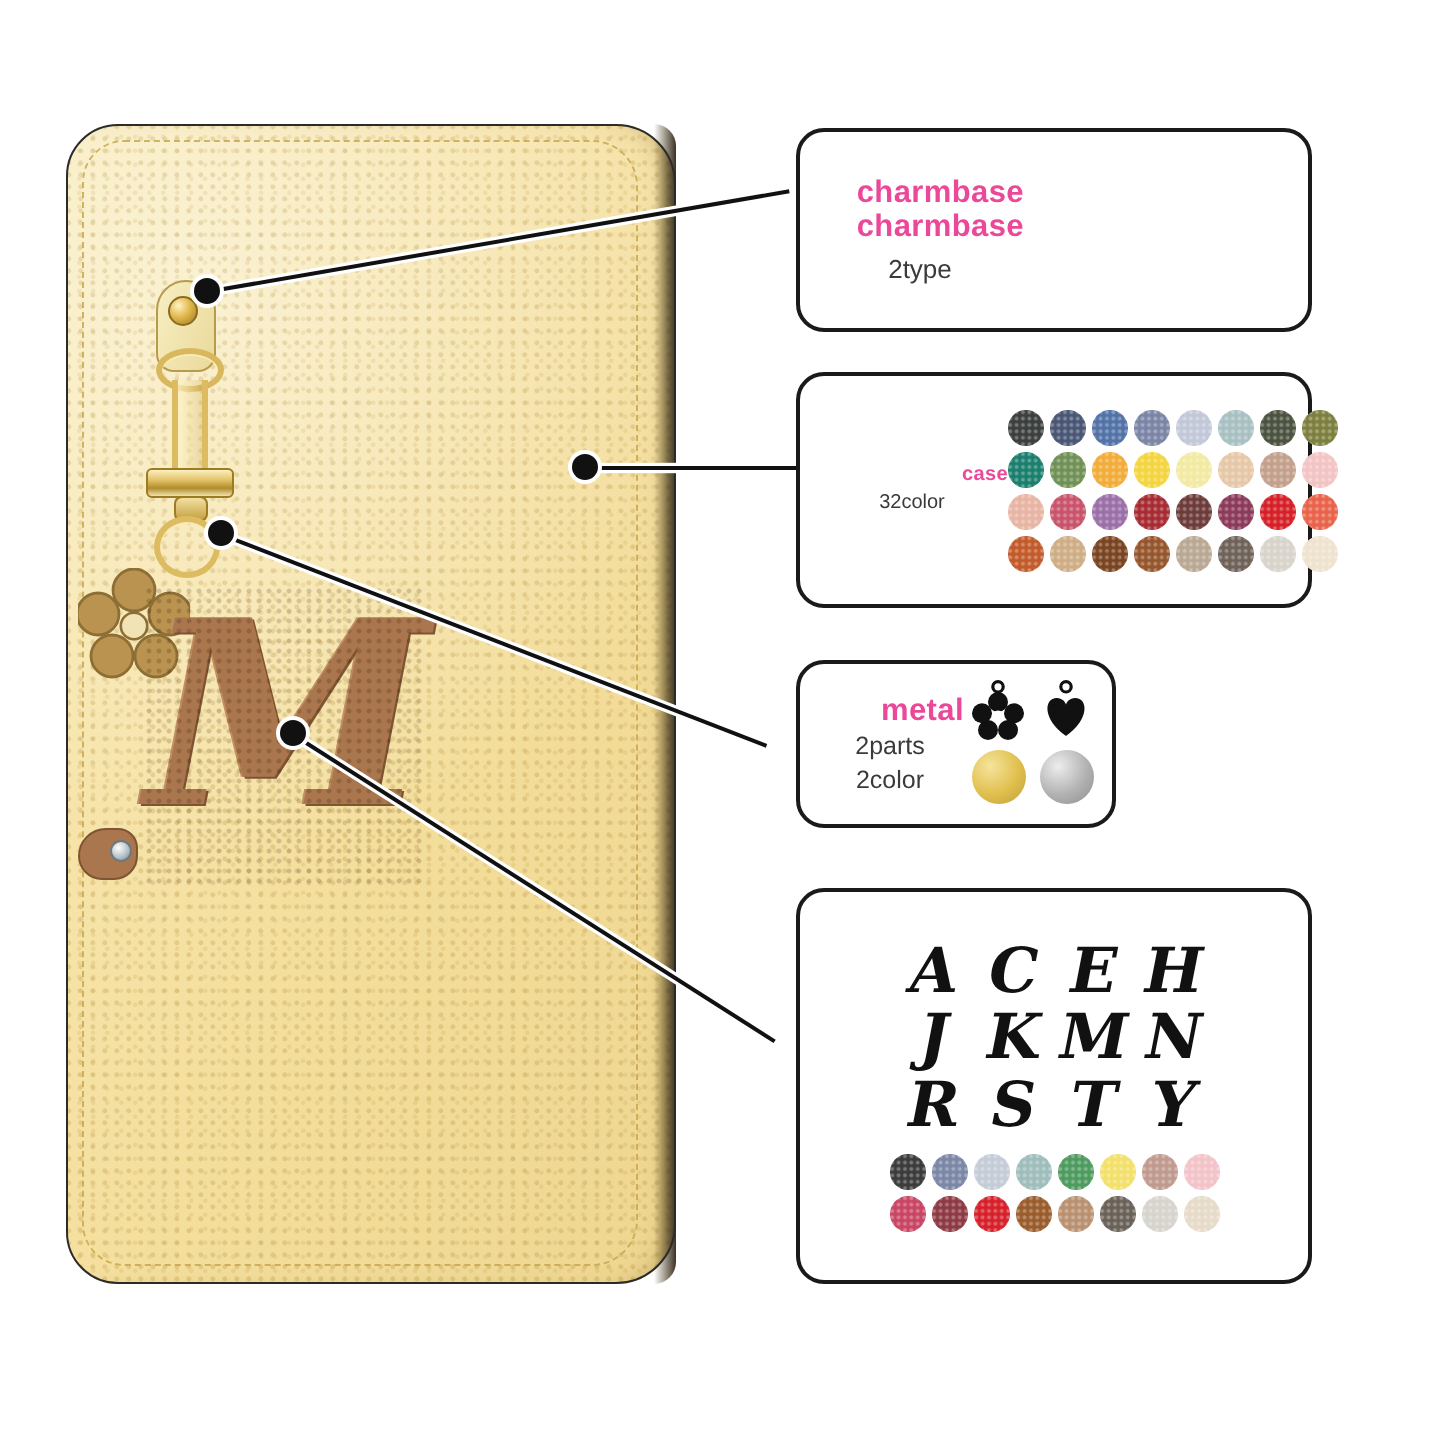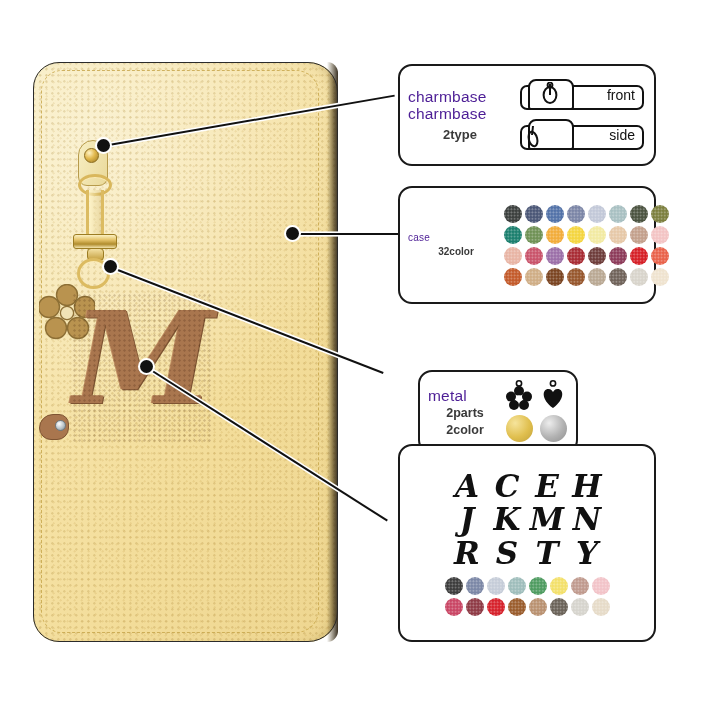--- a/index.html
+++ b/index.html
@@ -111,25 +111,25 @@
     border: 1px solid #6d7981;
   }
 
   
   .panel {
     position: absolute; background: #fff;
     border: 2.6px solid #1a1a1a; border-radius: 14px;
     display: flex; align-items: center;
   }
   .panel-label {
-    font-weight: 400; color: #4c1d95; text-align: left;
+    font-weight: 700; color: #ec4899; text-align: right;
     line-height: 1.12; letter-spacing: .2px;
   }
   .panel-sub {
-    font-weight: 700; color: #3a3a3a; text-align: center; line-height: 1.18;
+    font-weight: 400; color: #3a3a3a; text-align: center; line-height: 1.18;
   }
 
   
   .conn { position: absolute; background: #111; transform-origin: 0 50%; height: 2.4px;
           box-shadow: 0 0 0 1.6px #fff; }
   .dot { position: absolute; width: 13px; height: 13px; border-radius: 50%;
          background: #111; box-shadow: 0 0 0 2px #fff; }
 
   
   #p-charmbase { left: 398px; top: 64px; width: 258px; height: 102px; padding: 0 10px 0 8px; }
@@ -160,21 +160,21 @@
   .sw-grid { display: grid; gap: 3px; }
   .sw {
     border-radius: 50%;
     background-image: radial-gradient(circle at 1.1px 1.1px, rgba(255,255,255,.30) .7px, rgba(0,0,0,0) 1.2px);
     background-size: 3.2px 3.2px;
   }
   #case-swatches { grid-template-columns: repeat(8, 18px); grid-auto-rows: 18px; }
   #case-swatches .sw { width: 18px; height: 18px; }
 
   
-  #p-metal { left: 418px; top: 330px; width: 160px; height: 84px; padding: 0 6px 0 8px; margin-top: 40px; }
+  #p-metal { left: 398px; top: 330px; width: 160px; height: 84px; padding: 0 6px 0 8px; }
   .metal-left { width: 74px; flex: 0 0 74px; }
   .metal-left .panel-label { font-size: 15.5px; }
   .metal-left .panel-sub { font-size: 12.5px; margin-top: 2px; }
   .metal-right { flex: 1; display: grid; grid-template-columns: repeat(2, 30px);
                  grid-auto-rows: 30px; gap: 4px; justify-content: center; align-content: center; }
   .metal-cell { width: 30px; height: 30px; position: relative; }
   .metal-disc { width: 27px; height: 27px; border-radius: 50%; margin: 1px auto; }
 
   
   #p-initial { left: 398px; top: 444px; width: 258px; height: 198px; padding: 0 8px; }
@@ -240,44 +240,20 @@
   <div class="conn" style="left:146px; top:366px; width:286px; transform: rotate(32.5deg);"></div>
   <div class="dot" style="left:140px; top:360px;"></div>
 
   <div class="panel" id="p-charmbase">
     <div class="cb-left">
       <div class="panel-label">
         <span>charmbase</span><br>
         <span>charmbase</span>
       </div>
       <div class="panel-sub">2type</div>
-    </div>
-    <div class="cb-rows">
-
-      <div class="cb-row">
-        <div class="cb-pill"></div>
-        <div class="cb-phone"></div>
-        <svg class="cb-charm" style="left:27px; top:3px;" width="18" height="22" viewBox="0 0 18 22">
-          <ellipse cx="9" cy="13" rx="6.4" ry="8" fill="none" stroke="#111" stroke-width="2"></ellipse>
-          <line x1="9" y1="2" x2="9" y2="13" stroke="#111" stroke-width="2"></line>
-          <circle cx="9" cy="3" r="2.4" fill="none" stroke="#111" stroke-width="2"></circle>
-        </svg>
-        <span class="cb-word">front</span>
-      </div>
-
-      <div class="cb-row">
-        <div class="cb-pill"></div>
-        <div class="cb-phone"></div>
-        <svg class="cb-charm" style="left:11px; top:4px;" width="16" height="25" viewBox="0 0 16 25">
-          <ellipse cx="8" cy="16" rx="4.2" ry="7.4" fill="none" stroke="#111" stroke-width="2" transform="rotate(-14 8 16)"></ellipse>
-          <line x1="8" y1="3" x2="7" y2="12" stroke="#111" stroke-width="2"></line>
-        </svg>
-        <span class="cb-word">side</span>
-      </div>
-
     </div>
   </div>
 
   <div class="panel" id="p-case">
     <div class="case-left">
       <div class="panel-label">case</div>
       <div class="panel-sub">32color</div>
     </div>
     <div class="sw-grid" id="case-swatches">
         <div class="sw" style="background-color: rgb(59, 63, 61);"></div>

